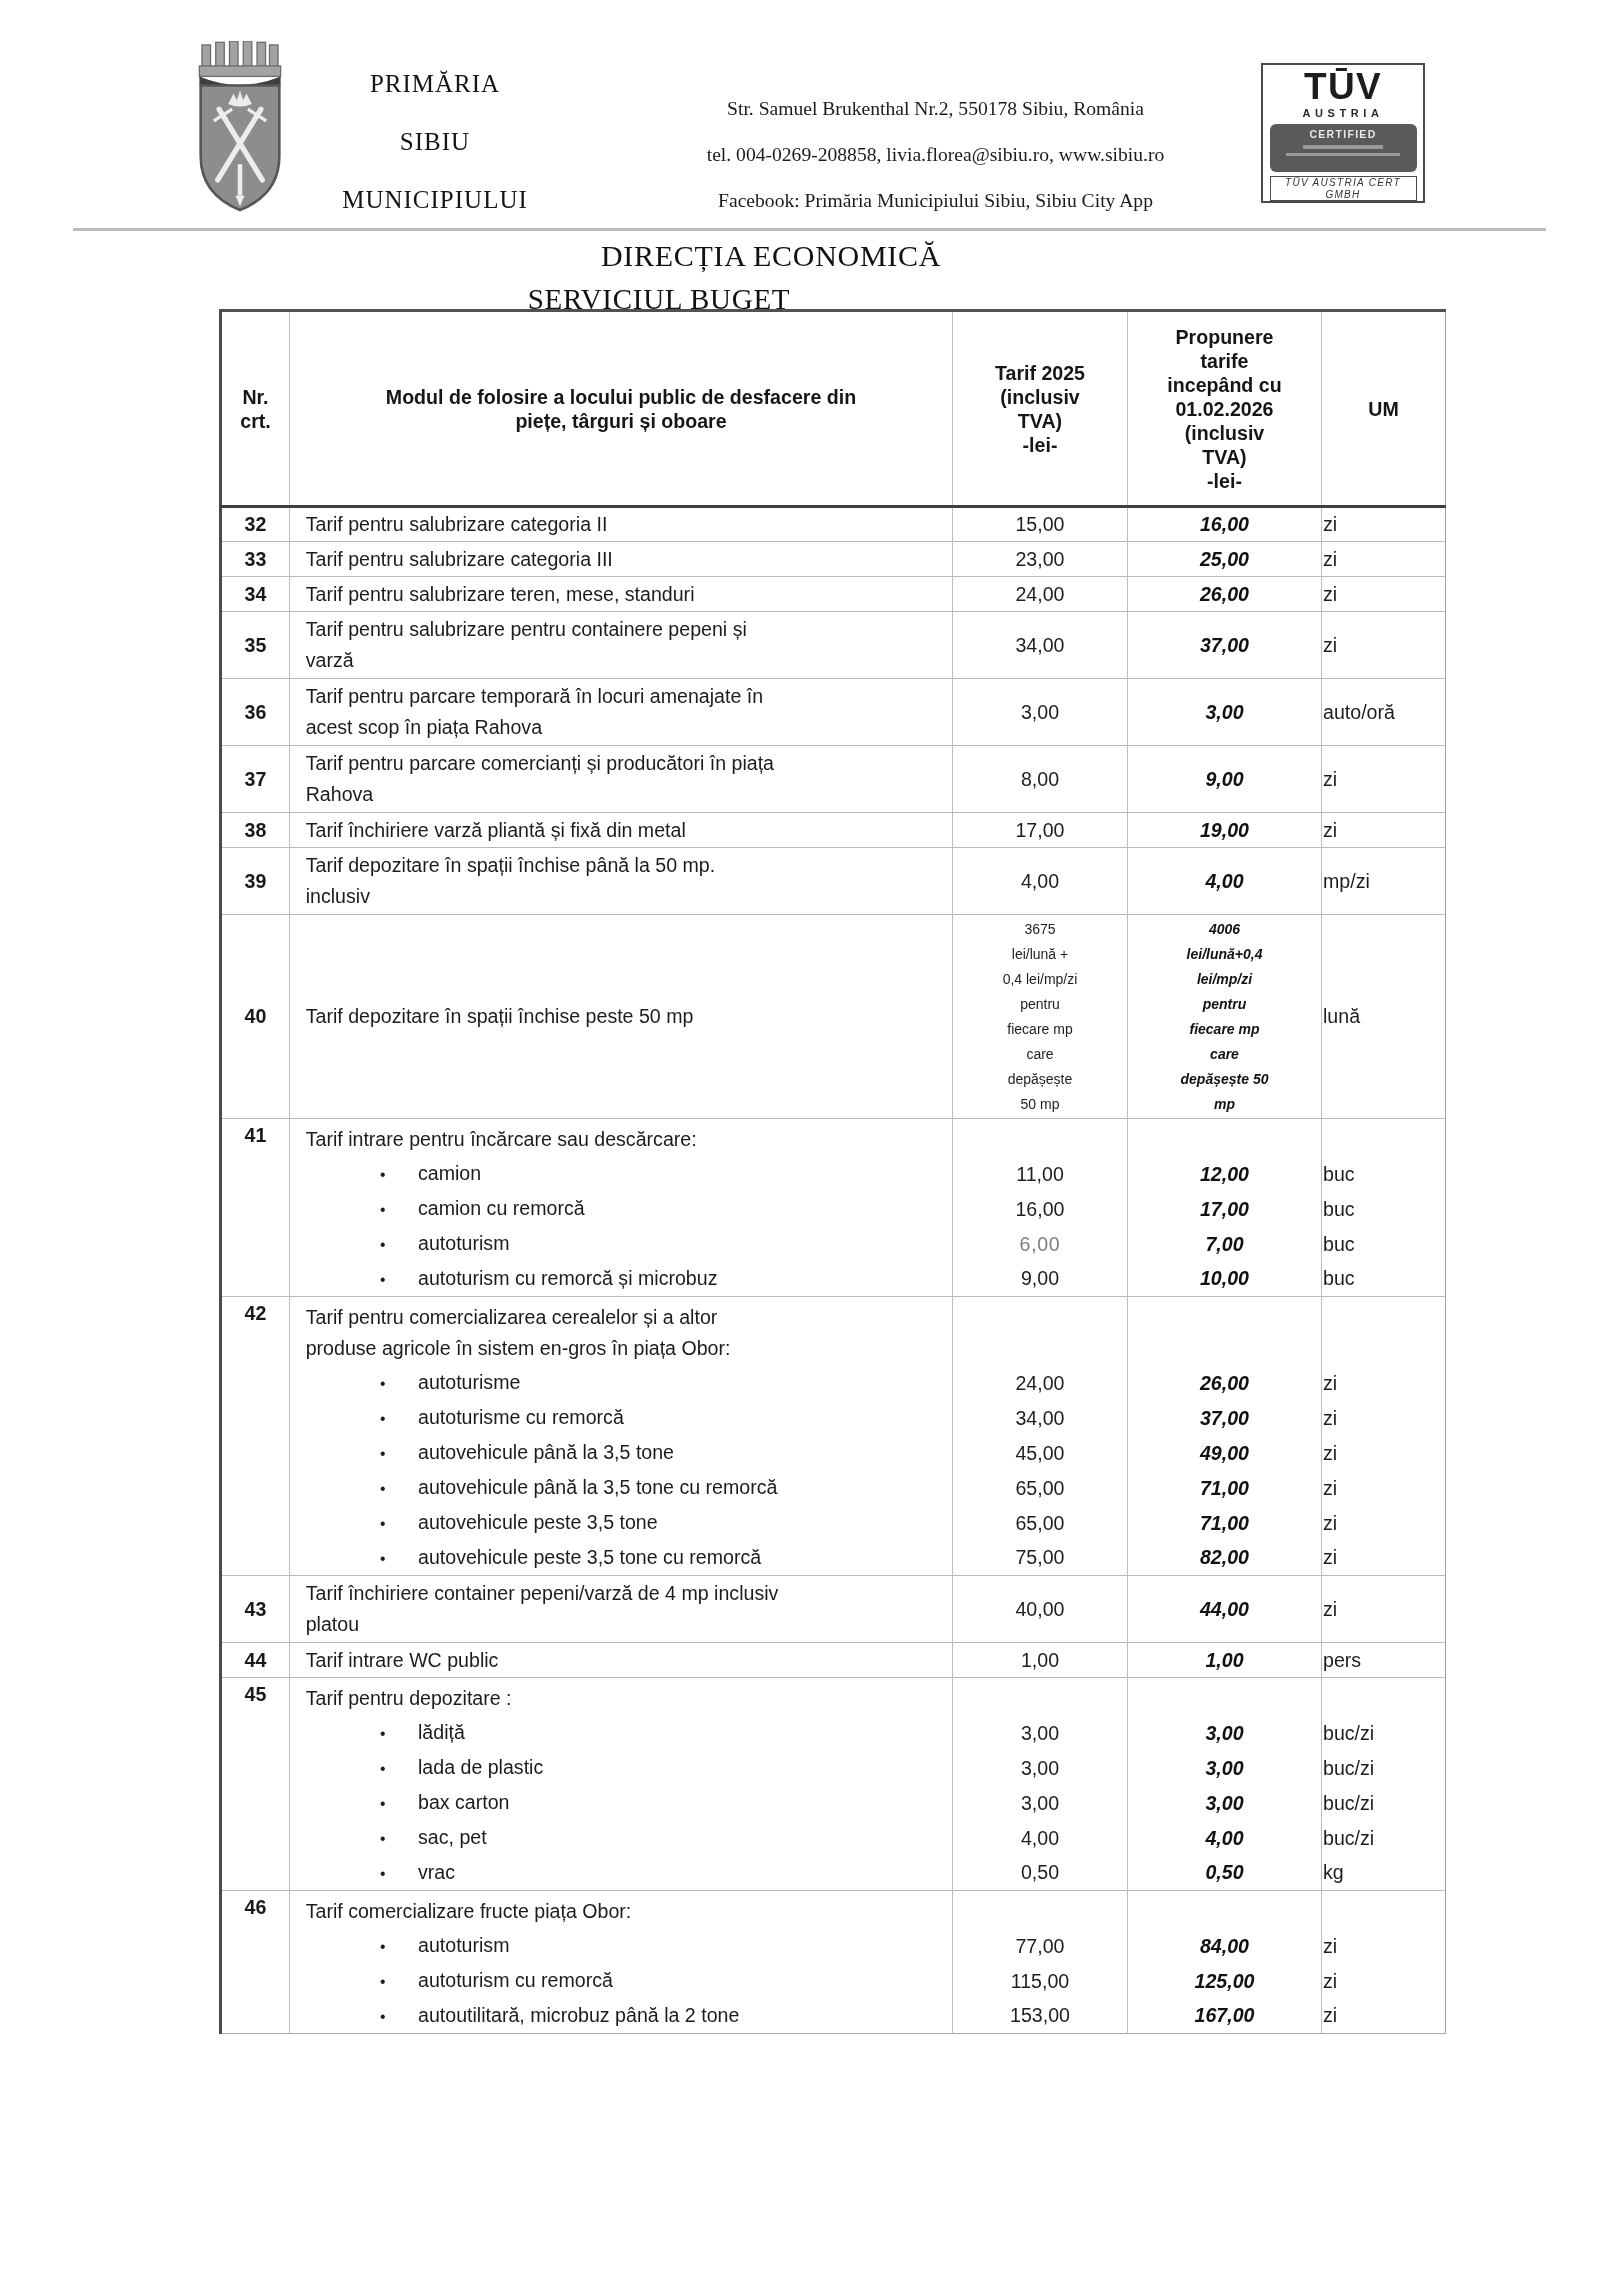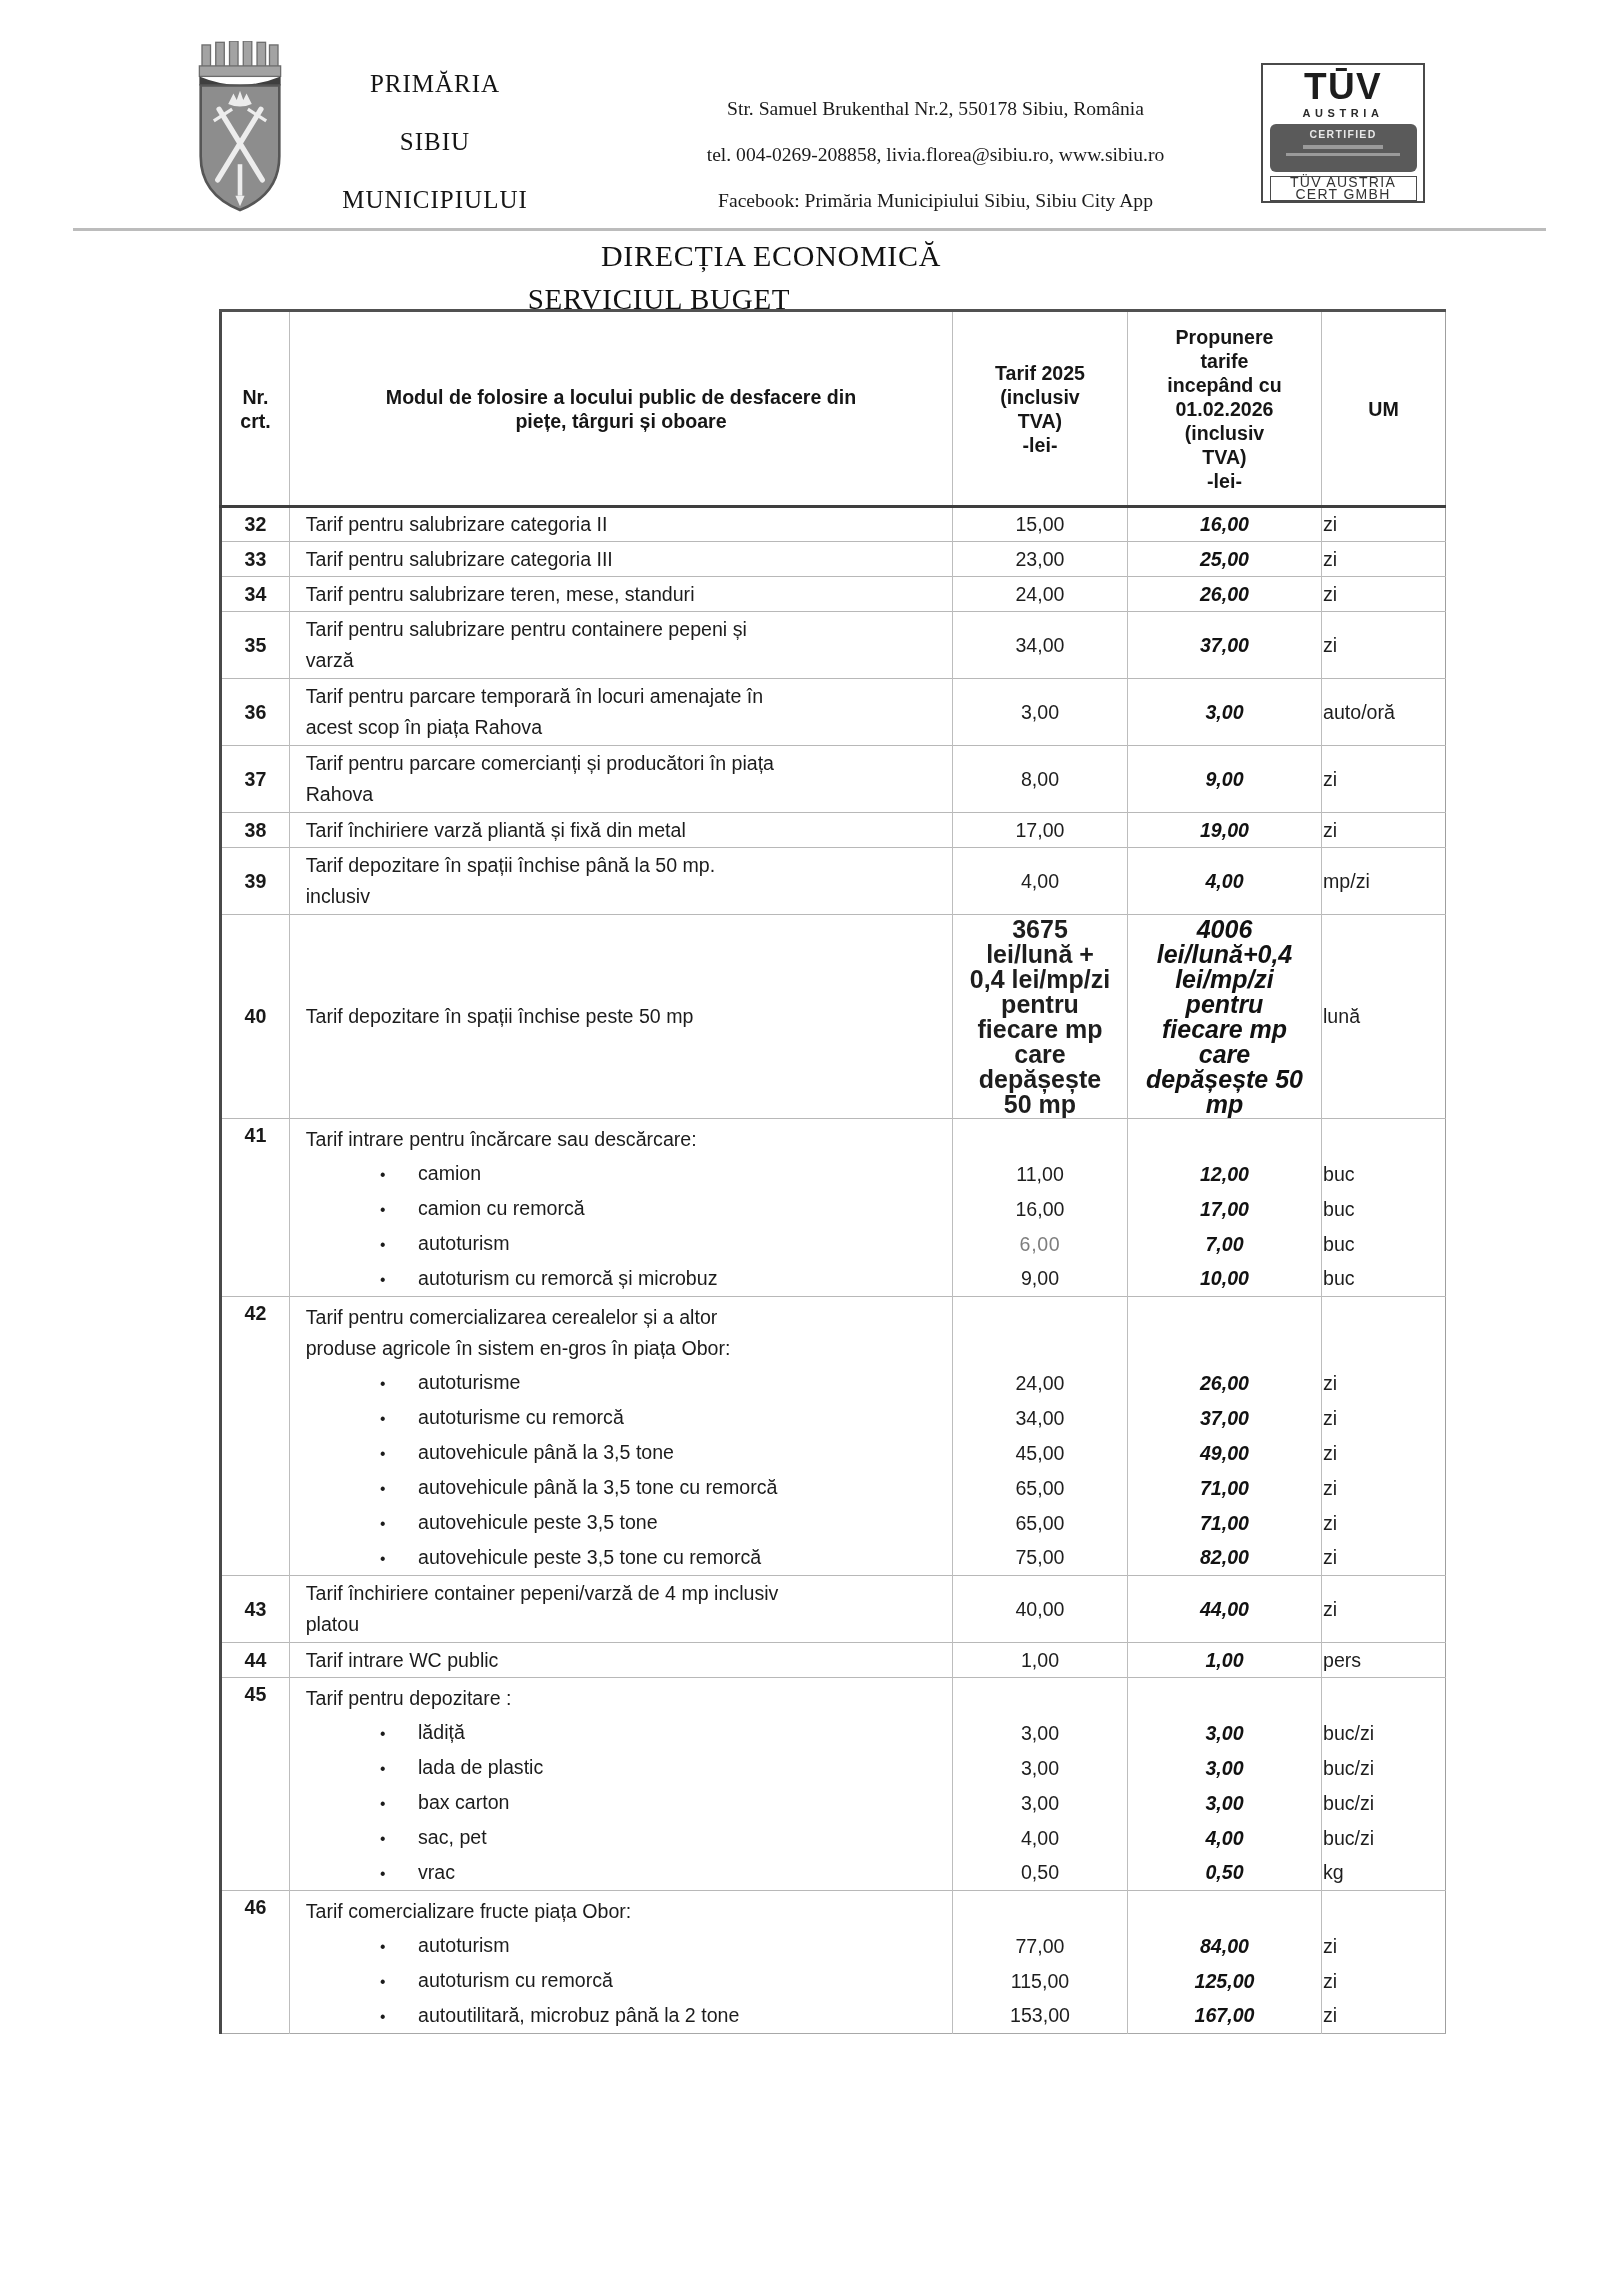--- a/index.html
+++ b/index.html
@@ -15,22 +15,22 @@
         font-family:"Liberation Serif",serif;font-size:19.6px;color:#1b1b1b;}
   .addr div{line-height:46px;}
   .tuv{position:absolute;left:1261px;top:63px;width:164px;height:140px;border:2px solid #4a4a4a;
        background:#fff;box-sizing:border-box;text-align:center;}
   .tuv-brand{font-family:"Liberation Sans",sans-serif;font-weight:bold;font-size:37px;
              letter-spacing:1.3px;color:#1d1d1d;line-height:38px;margin-top:2.6px;}
   .tuv-austria{font-weight:bold;font-size:11px;letter-spacing:4.6px;color:#2a2a2a;line-height:14.4px;}
   .tuv-dark{margin:3.9px 6.5px 0 6.5px;background:#5a5a5a;height:48px;padding-top:5.2px;box-sizing:border-box;border-radius:6px;}
   .tuv-cert{color:#e8e8e8;font-weight:bold;font-size:10.5px;letter-spacing:1.3px;line-height:11.8px;}
   .tuv-bar{height:3.9px;background:#9a9a9a;margin:3.9px auto 0 auto;}
-  .tuv-foot{margin:3.9px 6.5px 0 6.5px;border:1.3px solid #4a4a4a;font-size:14px;letter-spacing:1.3px;
-            color:#333;line-height:11.8px;}
+  .tuv-foot{margin:3.9px 6.5px 0 6.5px;border:1.3px solid #4a4a4a;font-size:10px;letter-spacing:1.3px;
+            color:#333;line-height:11.8px;font-style:italic;}
   .hr1{position:absolute;left:73px;top:228px;width:1473px;height:2.6px;background:#bcbcbc;}
   .title1{position:absolute;left:0;top:239px;width:1542px;text-align:center;
           font-family:"Liberation Serif",serif;font-size:30px;letter-spacing:0.7px;color:#121212;}
   .title2{position:absolute;left:0;top:283px;width:1318px;text-align:center;
           font-family:"Liberation Serif",serif;font-size:29px;letter-spacing:0.7px;color:#121212;}
 
   
   table.tariffs{position:absolute;left:219px;top:309px;width:1225px;border-collapse:collapse;
                 table-layout:fixed;
                 border-left:3.3px solid #4a4a4a;border-top:3.3px solid #515151;
@@ -45,21 +45,21 @@
 
   .nr-cell{text-align:center;font-weight:bold;color:#191919;}
   .desc-cell{padding-left:15.7px;padding-right:6.5px;white-space:pre-line;line-height:31px;color:#1c1c1c;}
   .val{text-align:center;white-space:pre-line;}
   .p-cell{font-weight:bold;font-style:italic;color:#121212;}
   .um-cell{text-align:left;}
 
   .k-s td{height:35px;}
   .k-d td{height:67px;}
   .k-x td{height:204px;}
-  .k-x .val{line-height:25px;font-size:25px;font-weight:bold;}
+  .k-x .val{line-height:25px;font-size:14px;}
   .k-g td{height:38px;}
   .k-g2 td{height:69px;}
   .k-g .nr-cell,.k-g .desc-cell,.k-g2 .nr-cell,.k-g2 .desc-cell{vertical-align:top;padding-top:4.6px;}
   .k-b td{height:35px;}
   .k-b .desc-cell{padding-left:90px;}
   .bullet{display:none;}
   .k-b .bullet{display:inline-block;width:38px;font-size:15.7px;vertical-align:middle;}
   .faded{color:#7e7e7e;filter:blur(0.5px);letter-spacing:0.7px;}
 </style>
 </head>

